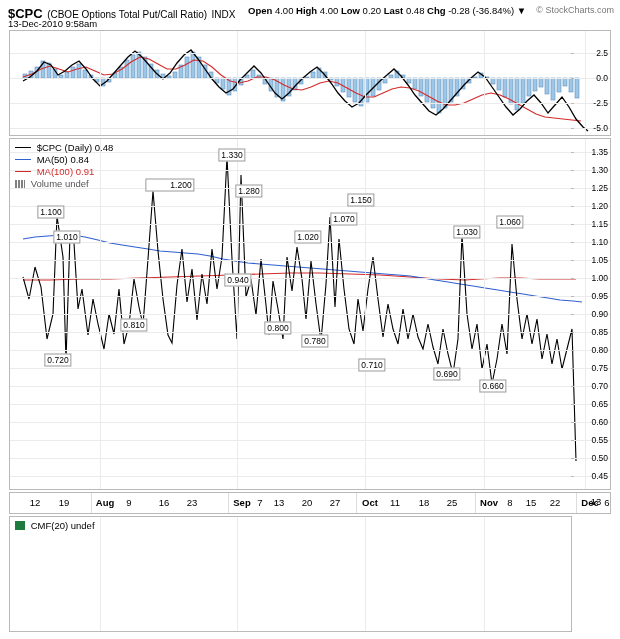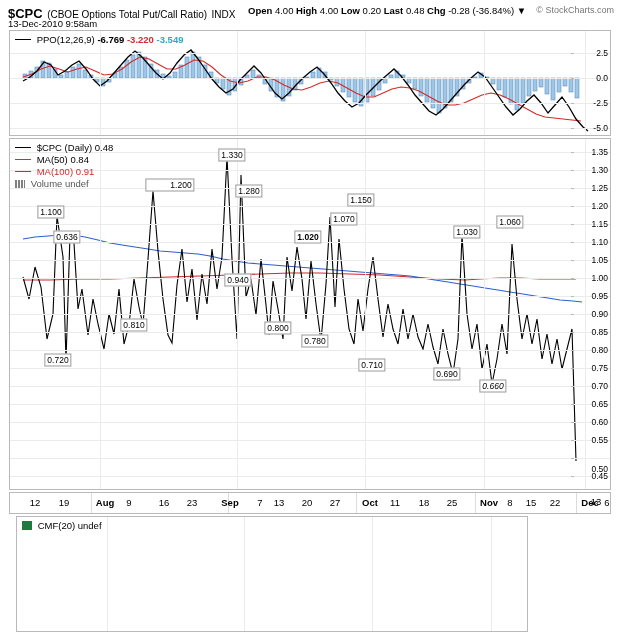--- a/index.html
+++ b/index.html
@@ -202,27 +202,20 @@
 
         <polyline fill="none" stroke="#000000" stroke-width="1.3" points="13,50 20,46 27,40 34,31 41,34 48,44 55,40 62,34 69,30 76,38 83,48 90,55 97,50 104,42 111,34 118,26 125,20 132,26 139,34 146,42 153,48 160,42 167,32 174,24 181,19 188,28 195,38 202,48 209,56 216,62 223,58 230,49 237,42 244,35 251,42 258,52 265,62 272,68 279,62 286,54 293,47 300,41 307,36 314,43 321,52 328,62 335,70 342,76 349,72 356,64 363,57 370,50 377,44 384,38 391,45 398,54 405,64 412,72 419,80 426,84 433,78 440,70 447,62 454,54 461,47 468,41 475,46 482,56 489,66 496,76 503,84 510,78 517,70 524,64 531,72 538,82 545,74 552,66 559,76 566,88 573,96 578,100"></polyline>
       </svg>
 
       <div class="ytick" style="top:22px;">2.5</div>
       <div class="ytick" style="top:47px;">0.0</div>
       <div class="ytick" style="top:72px;">-2.5</div>
       <div class="ytick" style="top:97px;">-5.0</div>
     </div>
 
-    <div class="legend" style="left:5px;top:3px;">
-      <span class="swatch sw-black"></span>
-      <span>PPO(12,26,9)</span>
-      <span class="lv-black">-6.769</span>
-      <span class="lv-red">-3.220</span>
-      <span class="lv-cyan">-3.549</span>
-    </div>
   </div>
 
   <div class="panel" style="left:9px;top:138px;width:602px;height:352px;">
     <div class="plot">
 
       <div class="gridline" style="top:13px;"></div>
         <div class="ytickmark" style="top:13px;right:36px;"></div>
       <div class="gridline" style="top:31px;"></div>
         <div class="ytickmark" style="top:31px;right:36px;"></div>
       <div class="gridline" style="top:49px;"></div>
@@ -285,40 +278,40 @@
       <div class="ytick" style="top:139px;">1.00</div>
       <div class="ytick" style="top:157px;">0.95</div>
       <div class="ytick" style="top:175px;">0.90</div>
       <div class="ytick" style="top:193px;padding-left:20px;">0.85</div>
       <div class="ytick" style="top:211px;">0.80</div>
       <div class="ytick" style="top:229px;">0.75</div>
       <div class="ytick" style="top:247px;">0.70</div>
       <div class="ytick" style="top:265px;">0.65</div>
       <div class="ytick" style="top:283px;">0.60</div>
       <div class="ytick" style="top:301px;">0.55</div>
-      <div class="ytick" style="top:330px;">0.50</div>
+      <div class="ytick" style="top:319px;">0.50</div>
       <div class="ytick" style="top:337px;">0.45</div>
 
       <div class="dlabel" style="left:41px;top:73px;">1.100</div>
-      <div class="dlabel" style="left:57px;top:98px;">0.636</div>
+      <div class="dlabel" style="left:57px;top:98px;">1.010</div>
       <div class="dlabel" style="left:48px;top:221px;">0.720</div>
       <div class="dlabel" style="left:124px;top:186px;">0.810</div>
       <div class="dlabel" style="left:160px;top:46px;padding-left:24px;">1.200</div>
       <div class="dlabel" style="left:222px;top:16px;">1.330</div>
       <div class="dlabel" style="left:239px;top:32px;margin-top:20px;">1.280</div>
       <div class="dlabel" style="left:228px;top:141px;">0.940</div>
       <div class="dlabel" style="left:268px;top:189px;">0.800</div>
-      <div class="dlabel" style="left:298px;top:98px;font-weight:bold;">1.020</div>
+      <div class="dlabel" style="left:298px;top:98px;">1.020</div>
       <div class="dlabel" style="left:305px;top:202px;">0.780</div>
       <div class="dlabel" style="left:334px;top:80px;">1.070</div>
       <div class="dlabel" style="left:351px;top:61px;">1.150</div>
       <div class="dlabel" style="left:362px;top:226px;">0.710</div>
       <div class="dlabel" style="left:437px;top:235px;">0.690</div>
       <div class="dlabel" style="left:457px;top:93px;">1.030</div>
-      <div class="dlabel" style="left:483px;top:247px;font-style:italic;">0.660</div>
+      <div class="dlabel" style="left:483px;top:247px;">0.660</div>
       <div class="dlabel" style="left:500px;top:83px;">1.060</div>
     </div>
 
     <div class="legend" style="left:5px;top:3px;">
       <span class="swatch sw-black"></span>
       <span>$CPC (Daily)</span>
       <span>0.48</span>
     </div>
     <div class="legend" style="left:5px;top:15px;">
       <span class="swatch sw-blue"></span>
@@ -343,40 +336,40 @@
     <div class="xsep" style="left:346px;"></div>
     <div class="xsep" style="left:465px;"></div>
     <div class="xsep" style="left:566px;"></div>
 
     <div class="xtick" style="left:25px;">12</div>
     <div class="xtick" style="left:54px;">19</div>
     <div class="xtick mon" style="left:95px;">Aug</div>
     <div class="xtick" style="left:119px;">9</div>
     <div class="xtick" style="left:154px;">16</div>
     <div class="xtick" style="left:182px;">23</div>
-    <div class="xtick mon" style="left:220px;">Sep</div>
+    <div class="xtick mon" style="left:232px;">Sep</div>
     <div class="xtick" style="left:250px;">7</div>
     <div class="xtick" style="left:269px;">13</div>
     <div class="xtick" style="left:297px;">20</div>
     <div class="xtick" style="left:325px;">27</div>
     <div class="xtick mon" style="left:360px;">Oct</div>
     <div class="xtick" style="left:385px;">11</div>
     <div class="xtick" style="left:414px;">18</div>
     <div class="xtick" style="left:442px;">25</div>
     <div class="xtick mon" style="left:479px;">Nov</div>
     <div class="xtick" style="left:500px;">8</div>
     <div class="xtick" style="left:521px;">15</div>
     <div class="xtick" style="left:545px;">22</div>
     <div class="xtick mon" style="left:580px;">Dec</div>
     <div class="xtick" style="left:597px;">6</div>
   </div>
 
   <div class="xtick" style="position:absolute;left:596px;top:496px;">13</div>
 
-  <div class="panel" style="left:16px;top:516px;width:512px;height:116px;">
+  <div class="panel" style="left:9px;top:516px;width:563px;height:116px;">
     <div class="plot">
       <div class="vline" style="left:90px;"></div>
       <div class="vline" style="left:227px;"></div>
       <div class="vline" style="left:355px;"></div>
       <div class="vline" style="left:474px;"></div>
       <div class="vline" style="left:575px;"></div>
     </div>
     <div class="legend" style="left:5px;top:3px;">
       <span class="cmfsw"></span>
       <span>CMF(20)</span>

